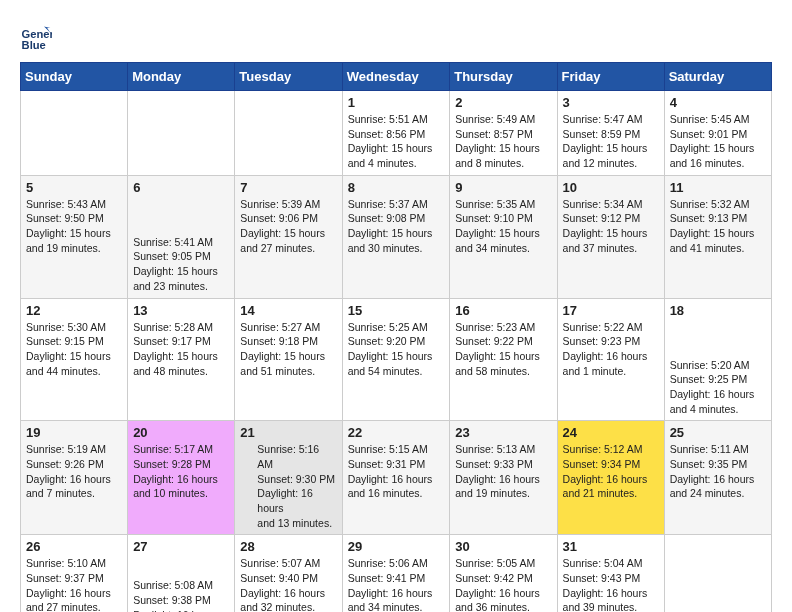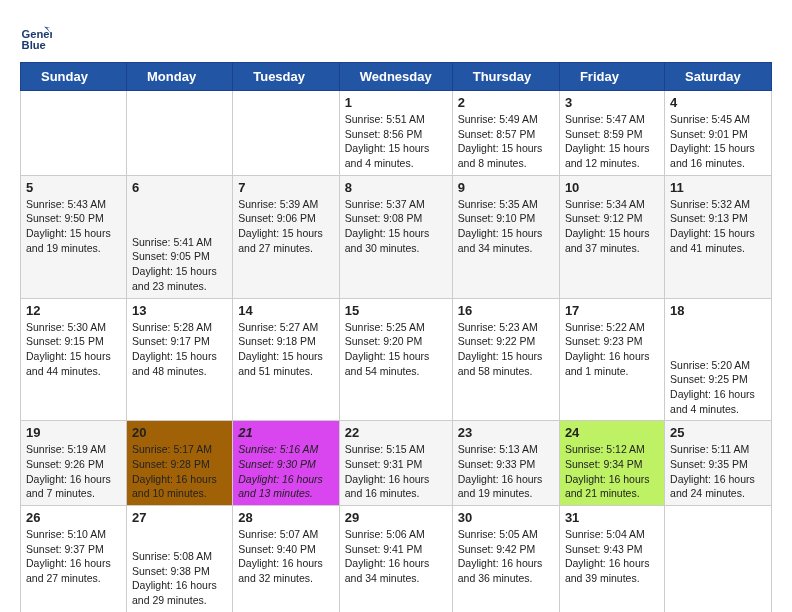--- a/index.html
+++ b/index.html
@@ -38,21 +38,21 @@
       color: #333;
     }
     .calendar {
       width: 100%;
       border-collapse: collapse;
       border: 1px solid #ccc;
     }
     .calendar th {
       background-color: #2255a4;
       color: white;
-      padding: 6px 20px;
+      padding: 6px 4px;
       font-size: 13px;
       text-align: left;
       border: 1px solid #1a4090;
     }
     .calendar td {
       vertical-align: top;
       border: 1px solid #ccc;
       padding: 4px 5px;
       width: 108px;
       min-height: 90px;
@@ -248,49 +248,49 @@
         </td>
       </tr>
       <tr>
         <td style="background: rgb(245, 245, 245);">
           <span class="day-num">19</span>
           <div class="day-info" style="white-space: pre-line;">Sunrise: 5:19 AM
 Sunset: 9:26 PM
 Daylight: 16 hours
 and 7 minutes.</div>
         </td>
-        <td style="background: #a16207;">
+        <td style="background: #f0abfc;">
           <span class="day-num">20</span>
           <div class="day-info" style="white-space: pre-line;">Sunrise: 5:17 AM
 Sunset: 9:28 PM
 Daylight: 16 hours
 and 10 minutes.</div>
         </td>
-        <td style="background: #d946ef; font-style: italic;">
+        <td style="background: #e5e5e5;">
           <span class="day-num">21</span>
-          <div class="day-info" style="white-space: pre-line;">Sunrise: 5:16 AM
+          <div class="day-info" style="white-space: pre-line; margin-left: 17px;">Sunrise: 5:16 AM
 Sunset: 9:30 PM
 Daylight: 16 hours
 and 13 minutes.</div>
         </td>
         <td style="background: rgb(245, 245, 245);">
           <span class="day-num">22</span>
           <div class="day-info" style="white-space: pre-line;">Sunrise: 5:15 AM
 Sunset: 9:31 PM
 Daylight: 16 hours
 and 16 minutes.</div>
         </td>
         <td style="background: rgb(245, 245, 245);">
           <span class="day-num">23</span>
           <div class="day-info" style="white-space: pre-line;">Sunrise: 5:13 AM
 Sunset: 9:33 PM
 Daylight: 16 hours
 and 19 minutes.</div>
         </td>
-        <td style="background: #bef264;">
+        <td style="background: #fde047;">
           <span class="day-num">24</span>
           <div class="day-info" style="white-space: pre-line;">Sunrise: 5:12 AM
 Sunset: 9:34 PM
 Daylight: 16 hours
 and 21 minutes.</div>
         </td>
         <td style="background: rgb(245, 245, 245);">
           <span class="day-num">25</span>
           <div class="day-info" style="white-space: pre-line;">Sunrise: 5:11 AM
 Sunset: 9:35 PM

